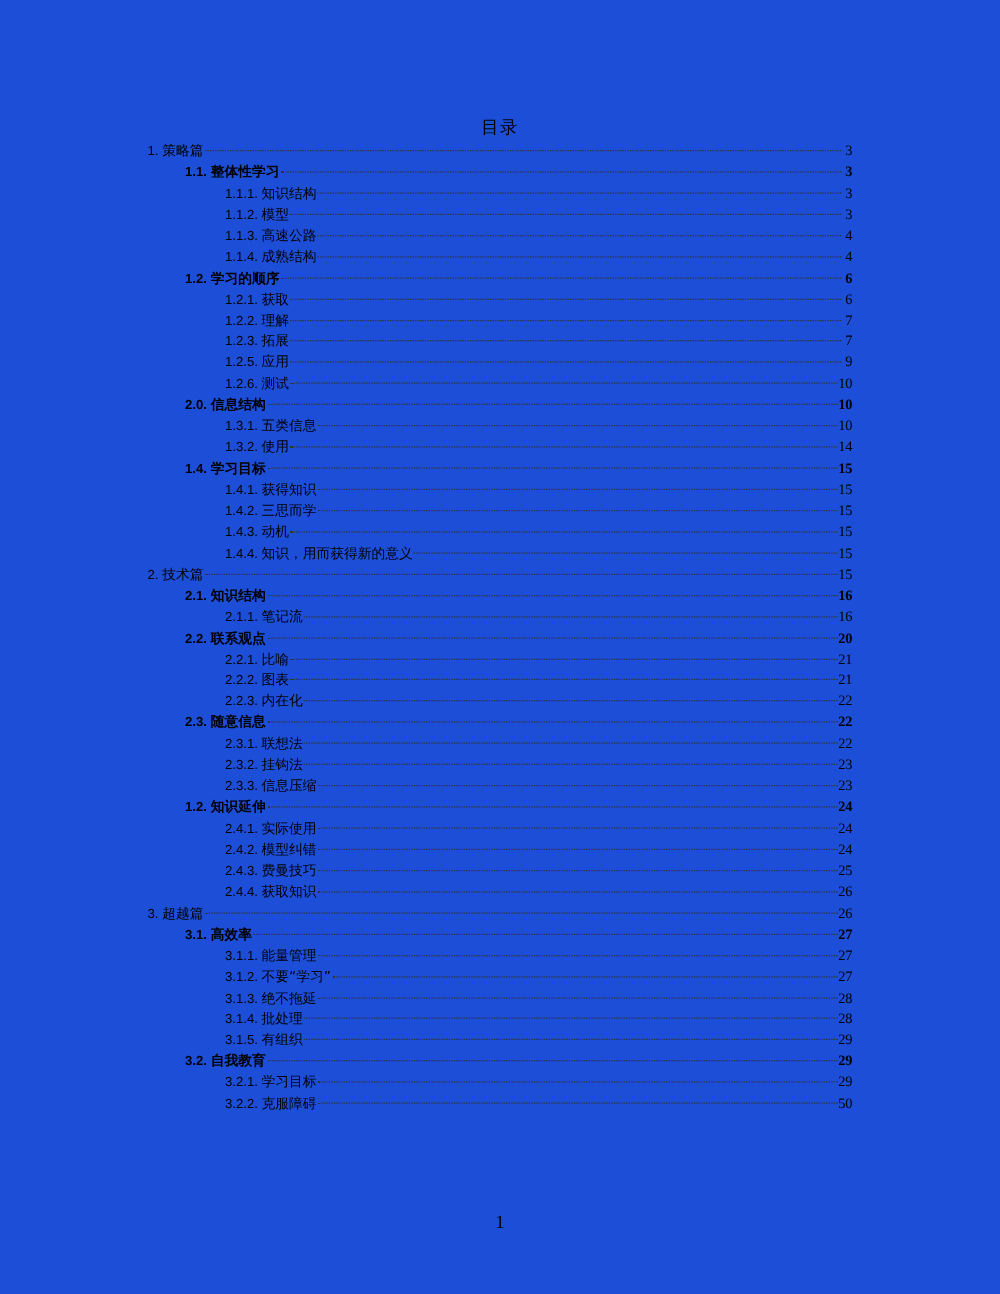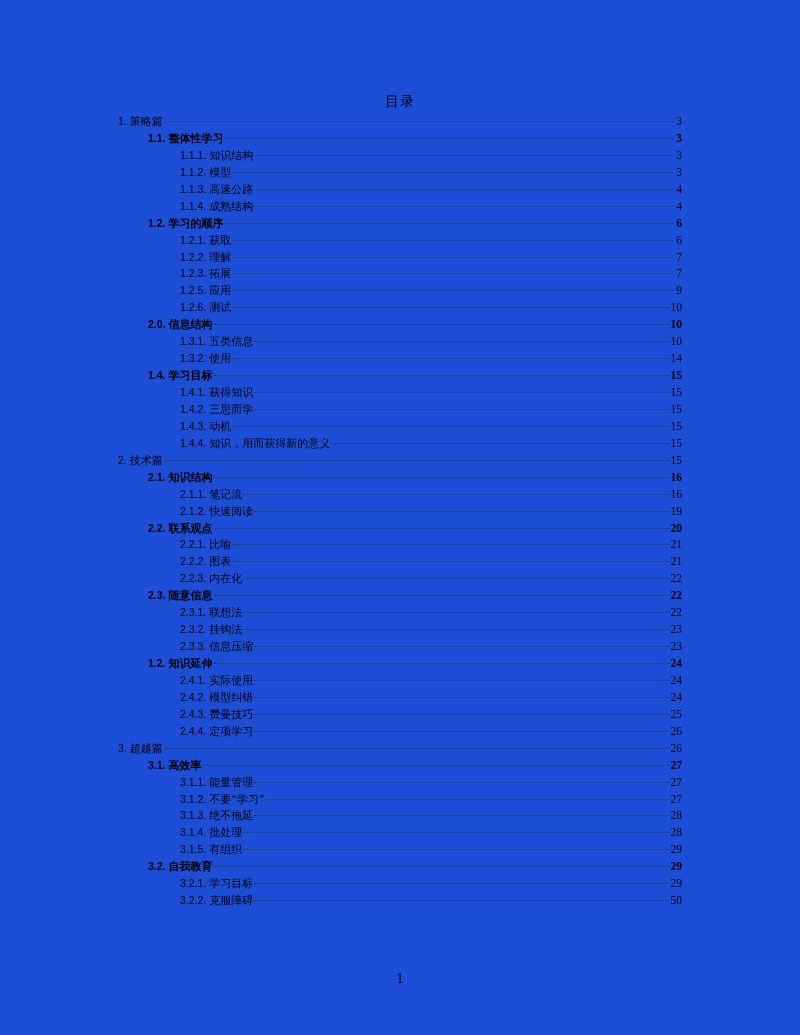--- a/index.html
+++ b/index.html
@@ -218,26 +218,20 @@
         <span class="toc-text">知识结构</span>
         <span class="toc-leader"></span>
         <span class="toc-page">16</span>
       </div>
       <div class="toc-row lvl3">
         <span class="toc-num">2.1.1.</span>
         <span class="toc-text">笔记流</span>
         <span class="toc-leader"></span>
         <span class="toc-page">16</span>
       </div>
-      <div class="toc-row lvl3">
-        <span class="toc-num">2.1.2.</span>
-        <span class="toc-text">快速阅读</span>
-        <span class="toc-leader"></span>
-        <span class="toc-page">19</span>
-      </div>
       <div class="toc-row lvl2">
         <span class="toc-num">2.2.</span>
         <span class="toc-text">联系观点</span>
         <span class="toc-leader"></span>
         <span class="toc-page">20</span>
       </div>
       <div class="toc-row lvl3">
         <span class="toc-num">2.2.1.</span>
         <span class="toc-text">比喻</span>
         <span class="toc-leader"></span>
@@ -298,21 +292,21 @@
         <span class="toc-page">24</span>
       </div>
       <div class="toc-row lvl3">
         <span class="toc-num">2.4.3.</span>
         <span class="toc-text">费曼技巧</span>
         <span class="toc-leader"></span>
         <span class="toc-page">25</span>
       </div>
       <div class="toc-row lvl3">
         <span class="toc-num">2.4.4.</span>
-        <span class="toc-text">定项学习</span>
+        <span class="toc-text">获取知识</span>
         <span class="toc-leader"></span>
         <span class="toc-page">26</span>
       </div>
       <div class="toc-row lvl1">
         <span class="toc-num">3.</span>
         <span class="toc-text">超越篇</span>
         <span class="toc-leader"></span>
         <span class="toc-page">26</span>
       </div>
       <div class="toc-row lvl2">

